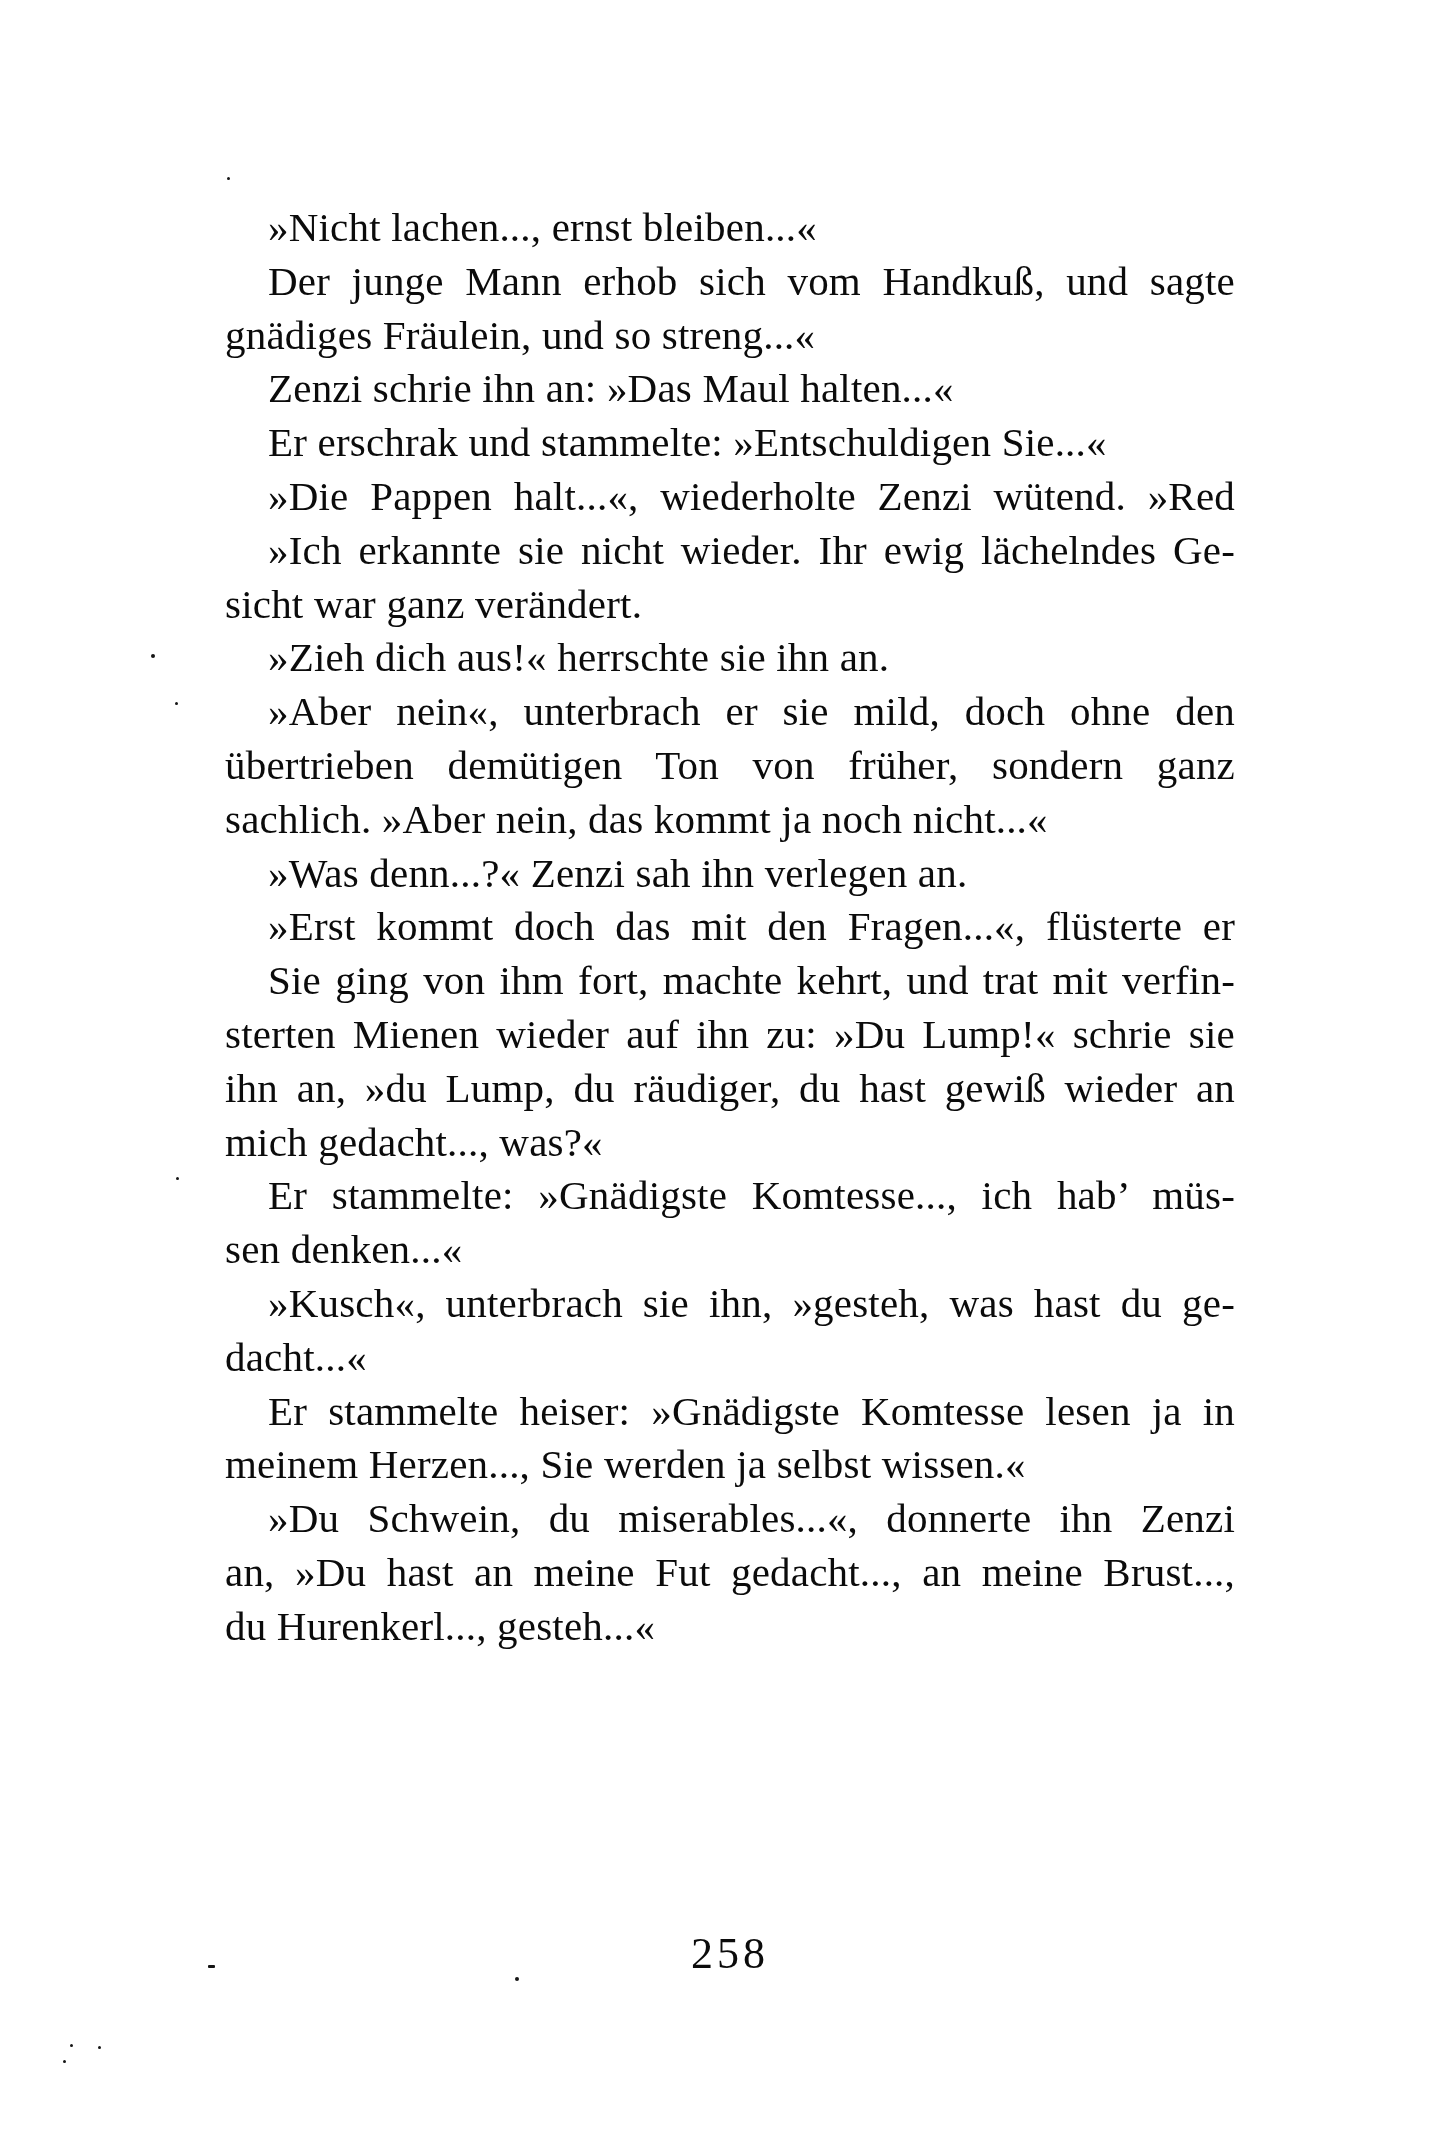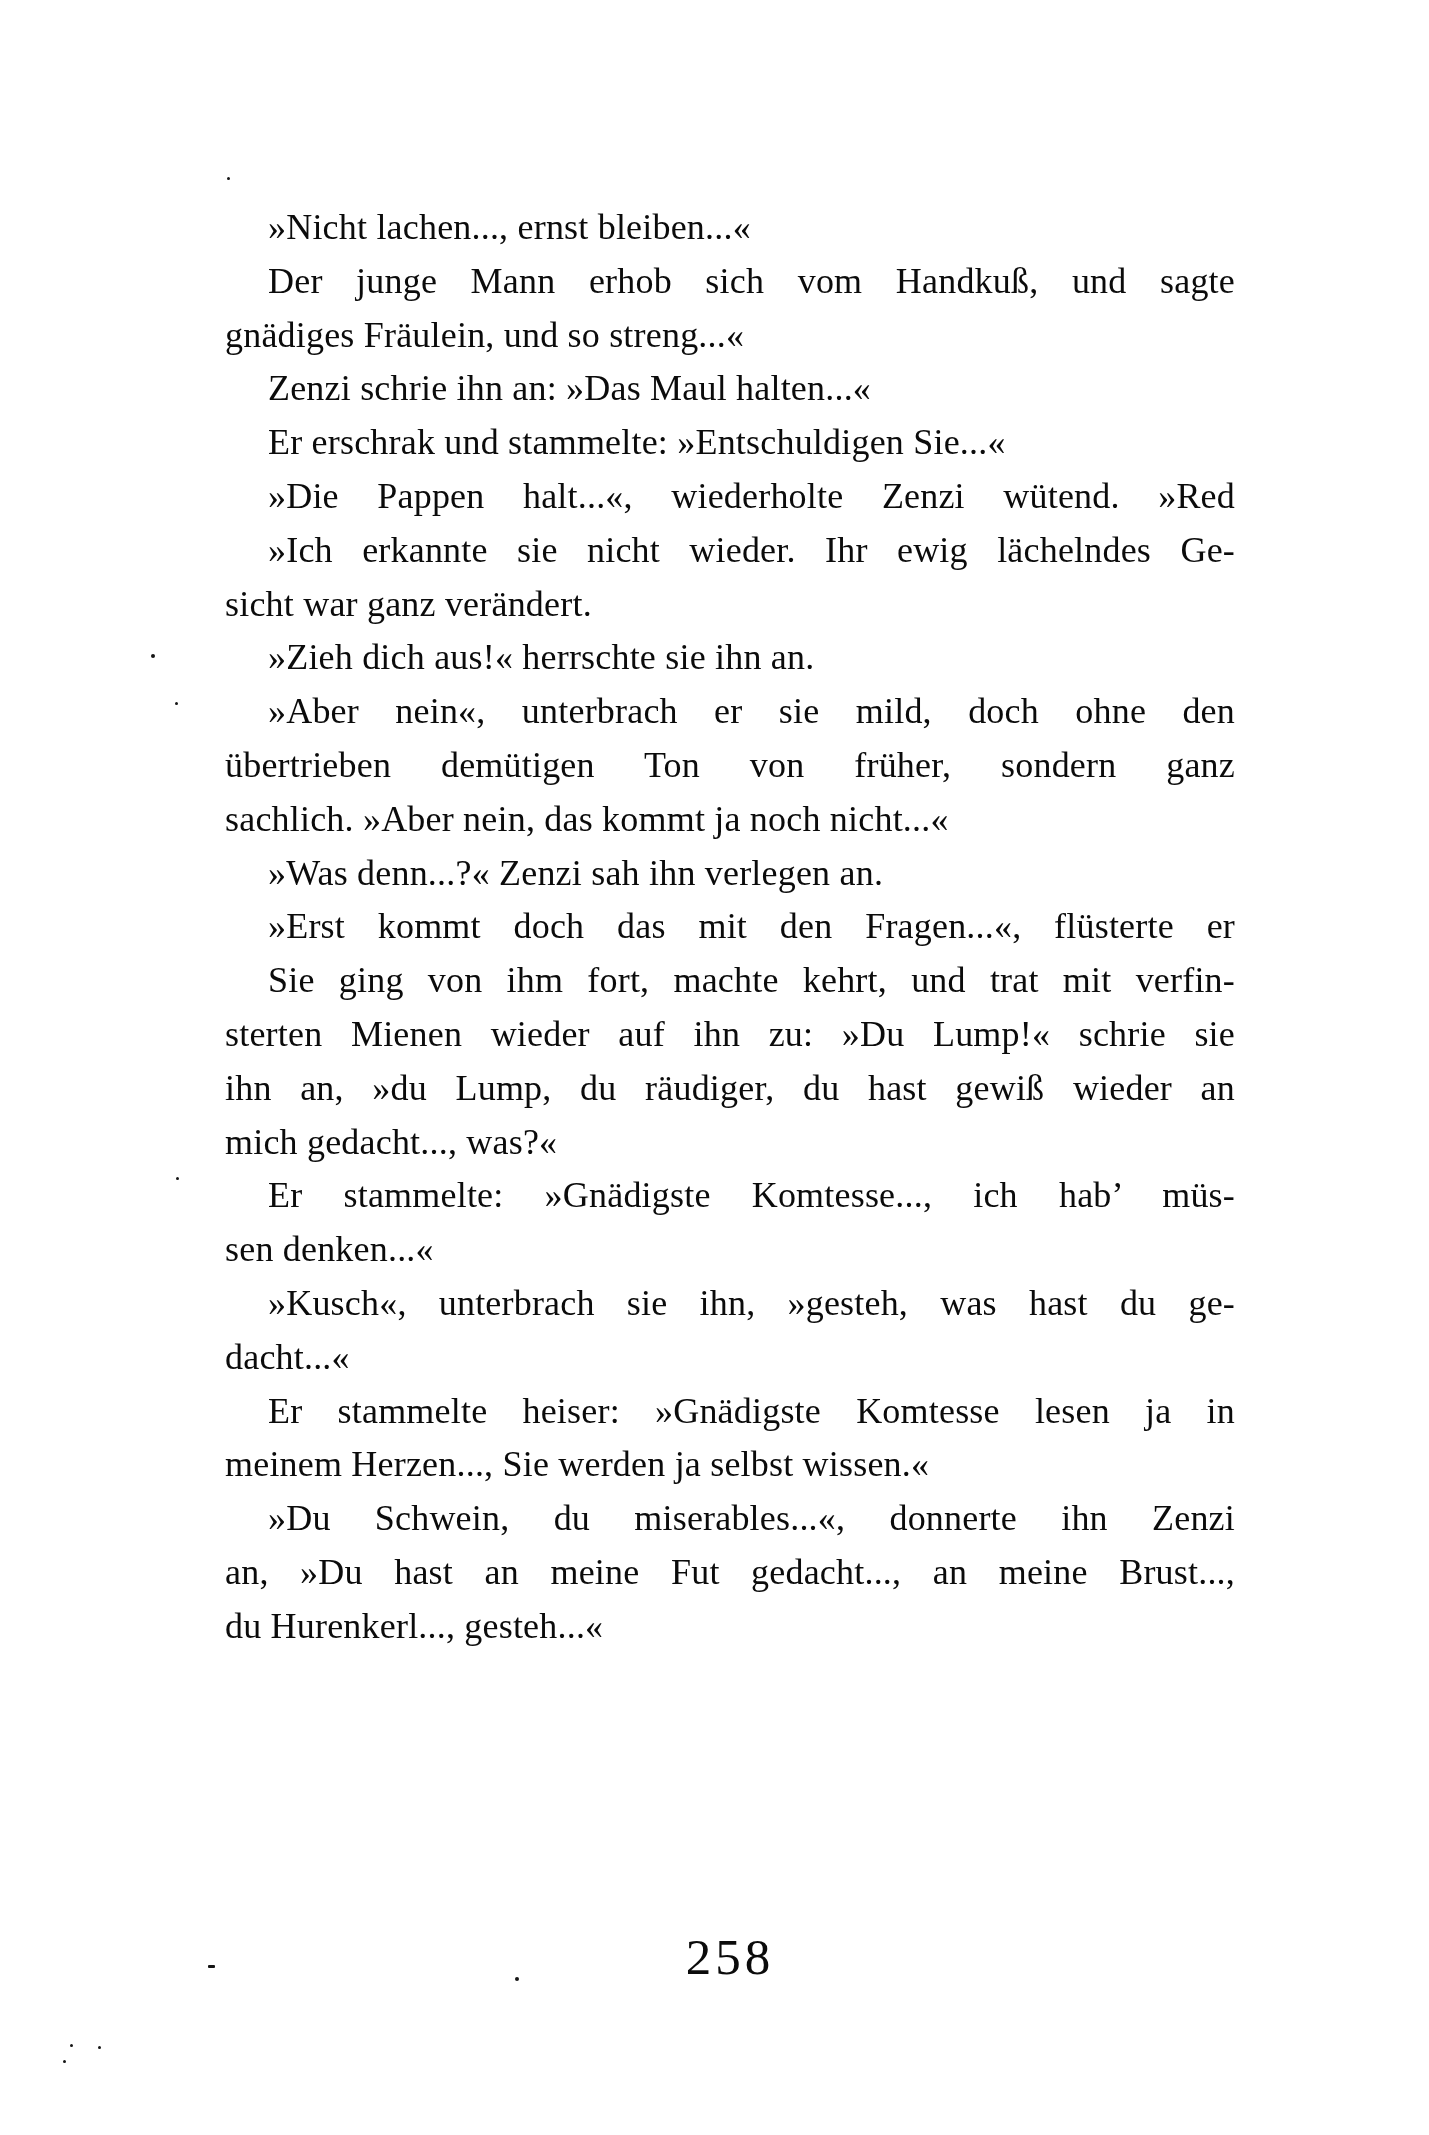--- a/index.html
+++ b/index.html
@@ -18,37 +18,37 @@
   }
   .text-block {
     position: absolute;
     left: 225px;
     top: 201px;
     width: 1010px;
   }
   .line {
     height: 53.8px;
     line-height: 53.8px;
-    font-size: 36px;
+    font-size: 41px;
     white-space: nowrap;
     letter-spacing: 0.2px;
     font-family: Liberation Serif, serif;
   }
   .line.indent { padding-left: 43px; }
   .line.j {
     text-align: justify;
     text-align-last: justify;
   }
   .page-number {
     position: absolute;
     left: 225px;
     top: 1928px;
     width: 1010px;
     text-align: center;
-    font-size: 51px;
+    font-size: 44px;
     letter-spacing: 4px;
   }
   .speck {
     position: absolute;
     background: #151515;
     border-radius: 50%;
   }
   .speck.dash { border-radius: 1px; }
 </style>
 </head>

